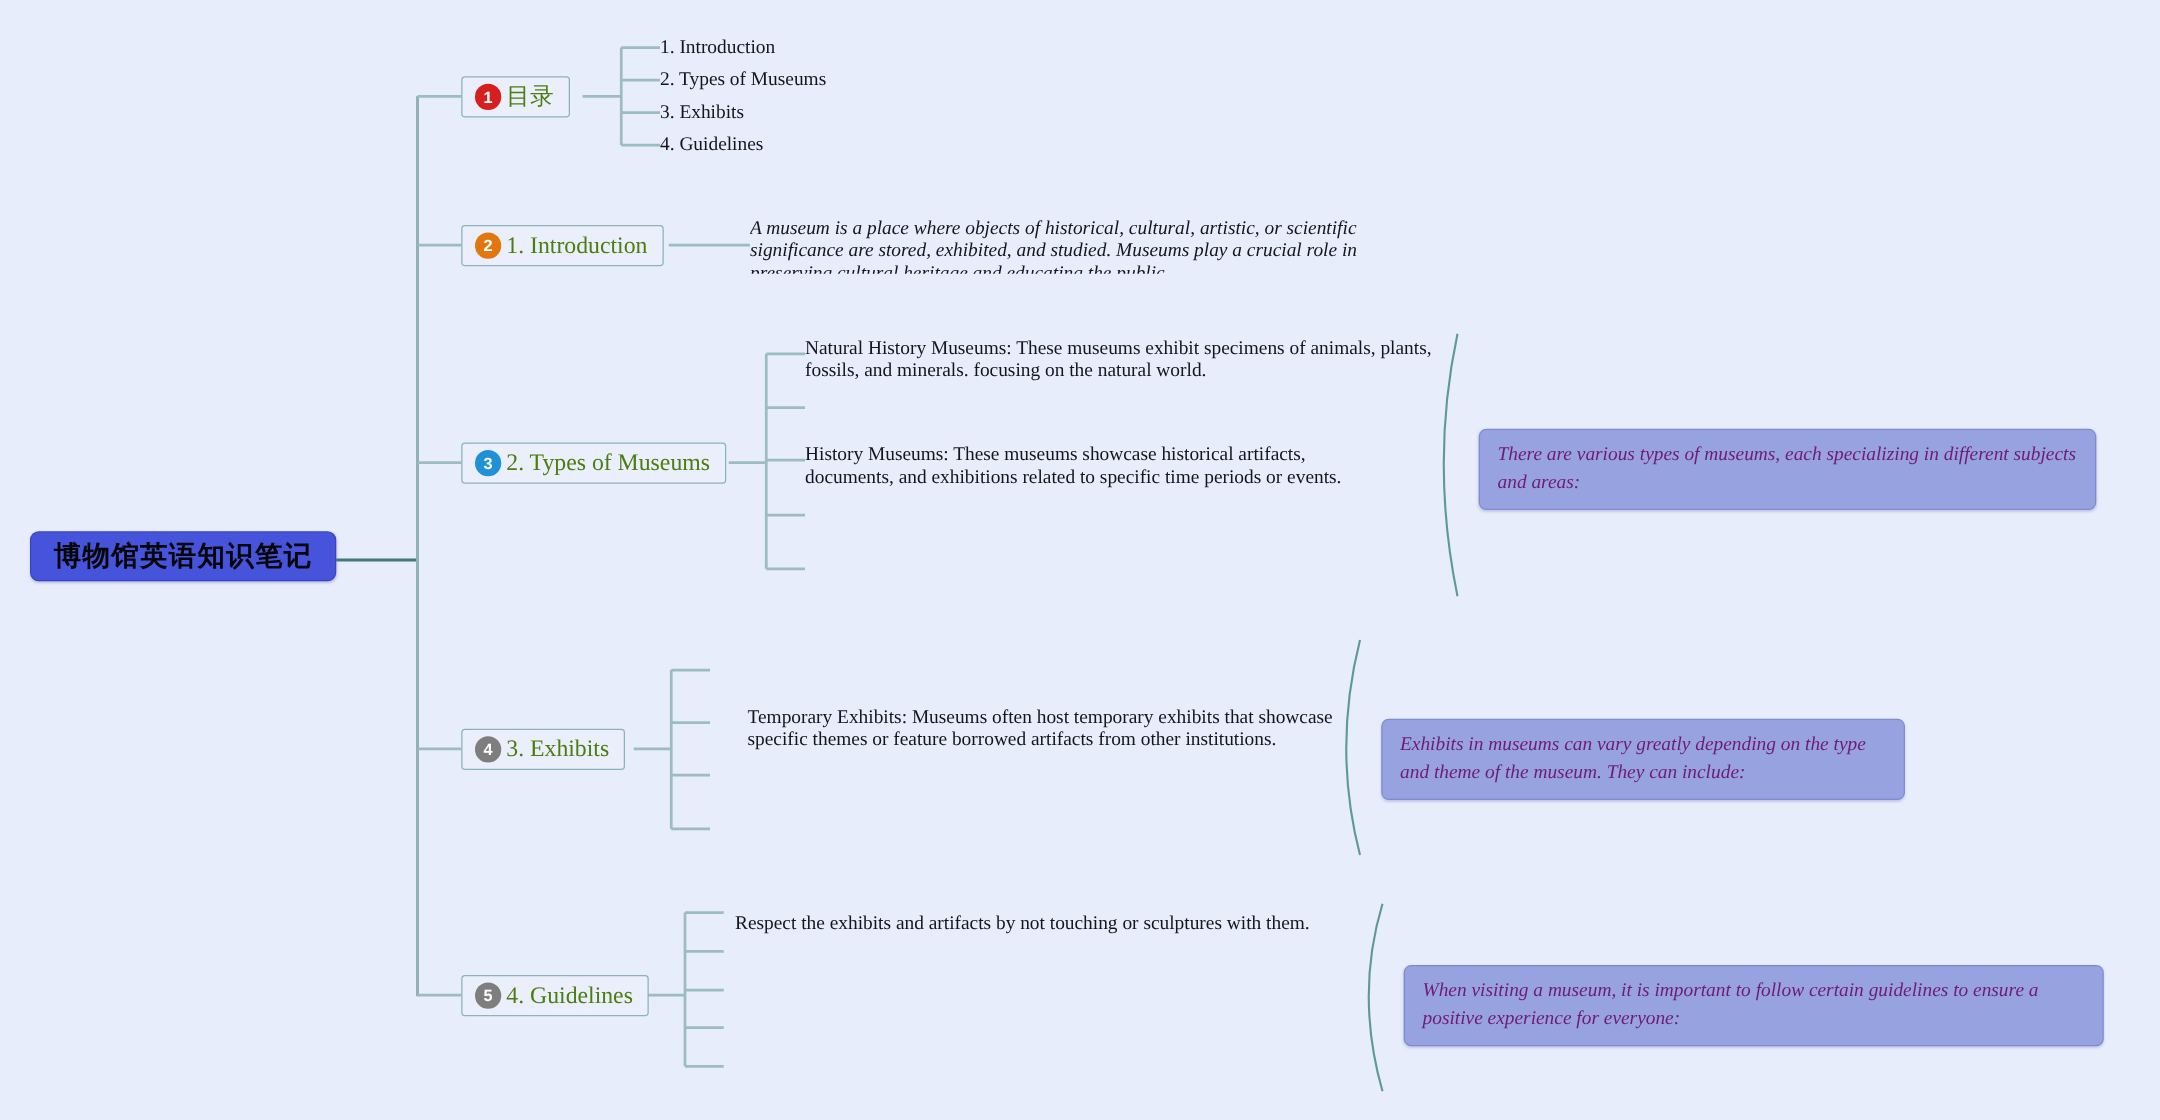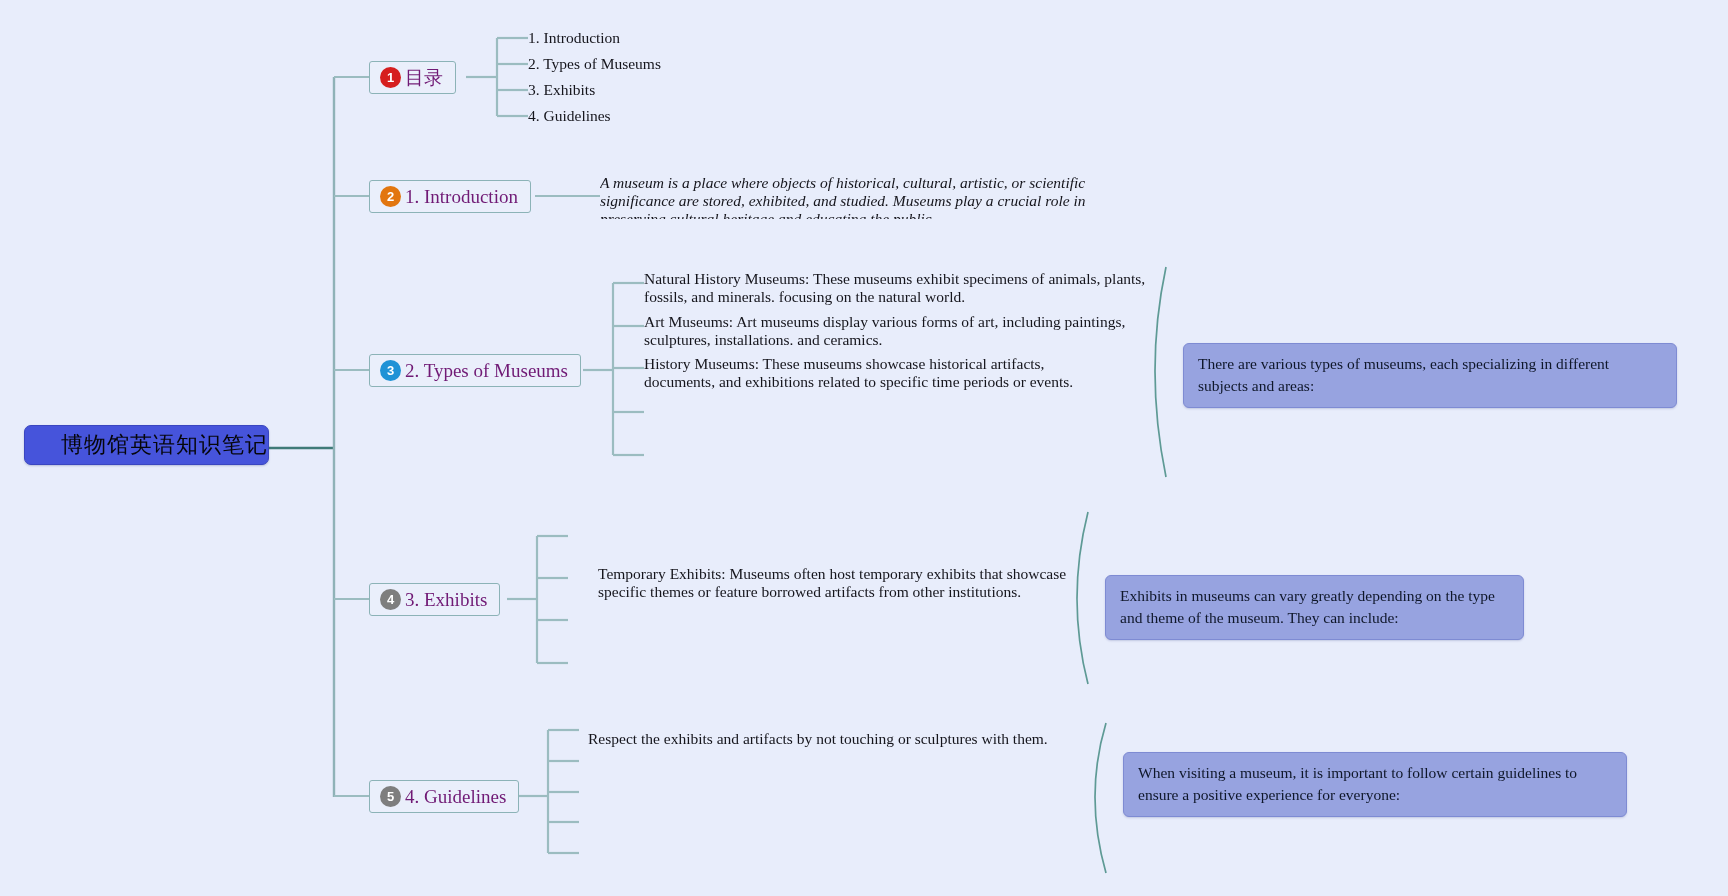--- a/index.html
+++ b/index.html
@@ -24,24 +24,24 @@
   }
 
   
   .root-node {
     position: absolute;
     left: 24px; top: 425px;
     width: 245px; height: 40px;
     background: #4654db;
     border: 1px solid #3a46c0;
     border-radius: 7px;
-    display: flex; align-items: center; justify-content: flex-end;
+    display: flex; align-items: center; justify-content: center;
     color: #06060a;
     font-family: "Liberation Sans", "DejaVu Sans", sans-serif;
-    font-weight: normal;
+    font-weight: bold;
     font-size: 22px;
     letter-spacing: 1px;
     box-shadow: 0 1px 2px rgba(40,50,120,.25);
   }
 
   
   .topic {
     position: absolute;
     background: #eaeffb;
     border: 1px solid #8cb3b7;
@@ -58,21 +58,21 @@
     color: #ffffff;
     font-family: "Liberation Sans", "DejaVu Sans", sans-serif;
     font-size: 13px;
     font-weight: bold;
     display: flex; align-items: center; justify-content: center;
     flex: 0 0 auto;
     margin-right: 4px;
   }
   .topic .topic-label {
     font-size: 19px;
-    color: #701a75;
+    color: #4d7c0f;
     line-height: 1;
   }
   .topic.cjk .topic-label {
     font-family: "DejaVu Sans", "Liberation Sans", sans-serif;
     font-size: 19px;
   }
 
   
   .leaf {
     position: absolute;
@@ -83,25 +83,26 @@
   .leaf.clip2 {
     overflow: hidden;
   }
 
   
   .callout {
     position: absolute;
     background: #97a3e0;
     border: 1px solid #7e8bd3;
     border-radius: 6px;
-    color: #0f172a;
+    color: #701a75;
     font-size: 15.5px;
     line-height: 1.45;
     padding: 9px 14px;
     box-shadow: 0 1px 2px rgba(60,70,140,.22);
+    font-style: italic;
   }
 </style>
 </head>
 <body>
 
 <div id="canvas">
 
   <svg class="wires" viewBox="0 0 1728 896">
     <g fill="none" stroke="#9bbcc0" stroke-width="2.2">
 
@@ -170,21 +171,20 @@
     <span class="badge" style="background:#e2760f;">2</span>
     <span class="topic-label">1. Introduction</span>
   </div>
   <div class="leaf clip2" style="left:600px; top:174px; width:510px; height:45px;font-style:italic;">A museum is a place where objects of historical, cultural, artistic, or scientific significance are stored, exhibited, and studied. Museums play a crucial role in preserving cultural heritage and educating the public.</div>
 
   <div class="topic" style="left:369px; top:354px;">
     <span class="badge" style="background:#1f92d6;">3</span>
     <span class="topic-label">2. Types of Museums</span>
   </div>
   <div class="leaf clip2" style="left:644px; top:270px; width:502px; height:37px;">Natural History Museums: These museums exhibit specimens of animals, plants, fossils, and minerals. focusing on the natural world.</div>
-  <div class="leaf clip2" style="left:644px; top:313px; width:502px; height:37px;">Art Museums: Art museums display various forms of art, including paintings, sculptures, installations. and ceramics.</div>
   <div class="leaf clip2" style="left:644px; top:355px; width:460px; height:37px;">History Museums: These museums showcase historical artifacts, documents, and exhibitions related to specific time periods or events.</div>
   <div class="leaf" style="left:644px; top:400px; width:460px;"></div>
   <div class="leaf" style="left:644px; top:443px; width:460px;"></div>
   <div class="callout" style="left:1183px; top:343px; width:494px;">There are various types of museums, each specializing in different subjects and areas:</div>
 
   <div class="topic" style="left:369px; top:583px;">
     <span class="badge" style="background:#7e7e7e;">4</span>
     <span class="topic-label">3. Exhibits</span>
   </div>
   <div class="leaf clip2" style="left:570px; top:565px; width:475px; height:37px;margin-left:28px;">Temporary Exhibits: Museums often host temporary exhibits that showcase specific themes or feature borrowed artifacts from other institutions.</div>
@@ -194,15 +194,15 @@
 
   <div class="topic" style="left:369px; top:780px;">
     <span class="badge" style="background:#7e7e7e;">5</span>
     <span class="topic-label">4. Guidelines</span>
   </div>
   <div class="leaf" style="left:588px; top:730px; width:500px;">Respect the exhibits and artifacts by not touching or sculptures with them.</div>
   <div class="leaf" style="left:588px; top:761px; width:500px;"></div>
   <div class="leaf" style="left:588px; top:792px; width:500px;"></div>
   <div class="leaf" style="left:588px; top:822px; width:500px;"></div>
   <div class="leaf" style="left:588px; top:853px; width:500px;"></div>
-  <div class="callout" style="left:1123px; top:752px; width:504px;">When visiting a museum, it is important to follow certain guidelines to ensure a positive experience for everyone:</div>
+  <div class="callout" style="left:1123px; top:772px; width:560px;">When visiting a museum, it is important to follow certain guidelines to ensure a positive experience for everyone:</div>
 
 </div>
 
 </body></html>

